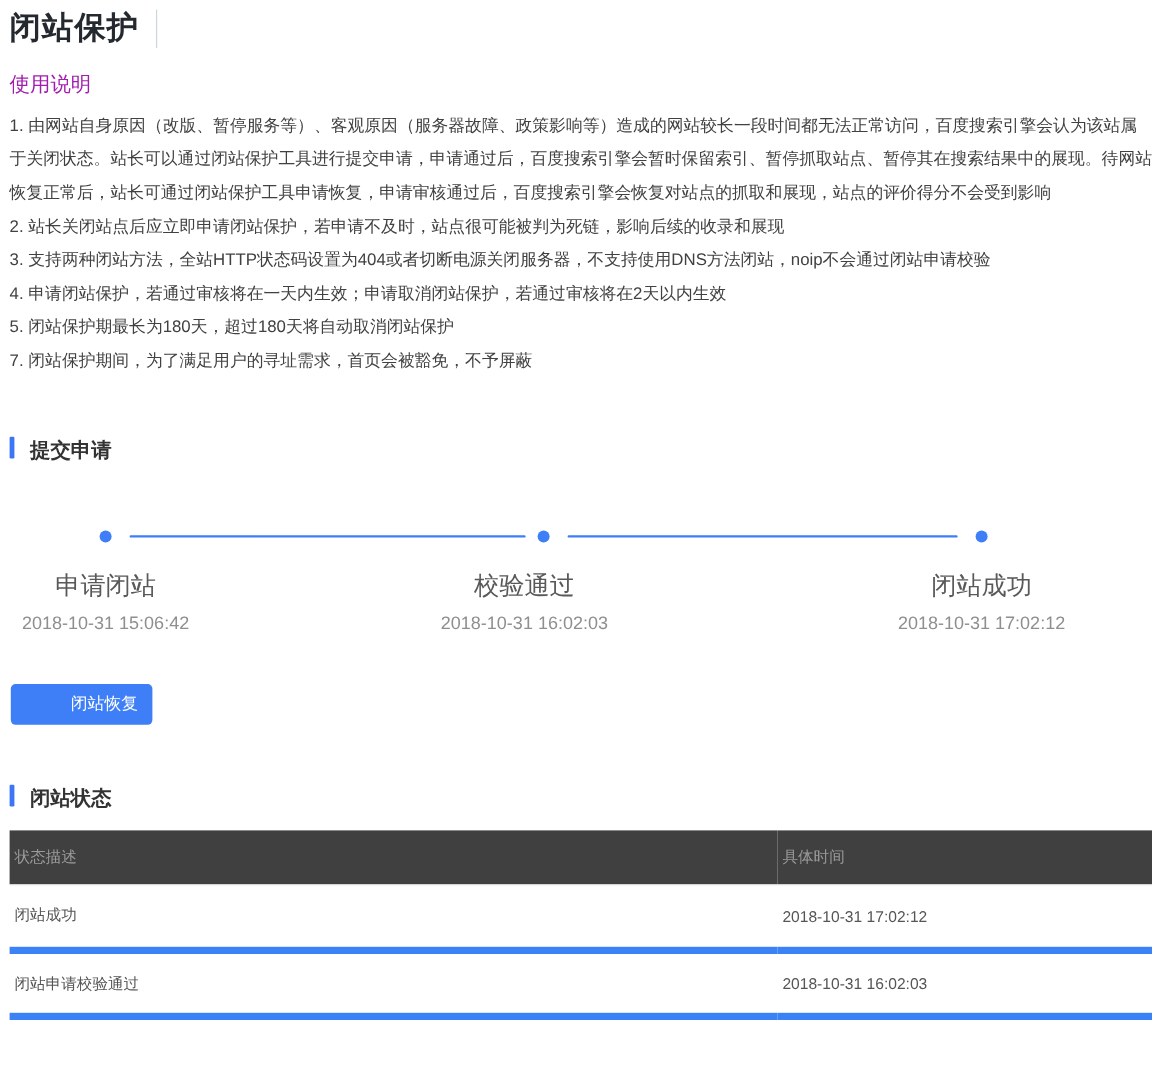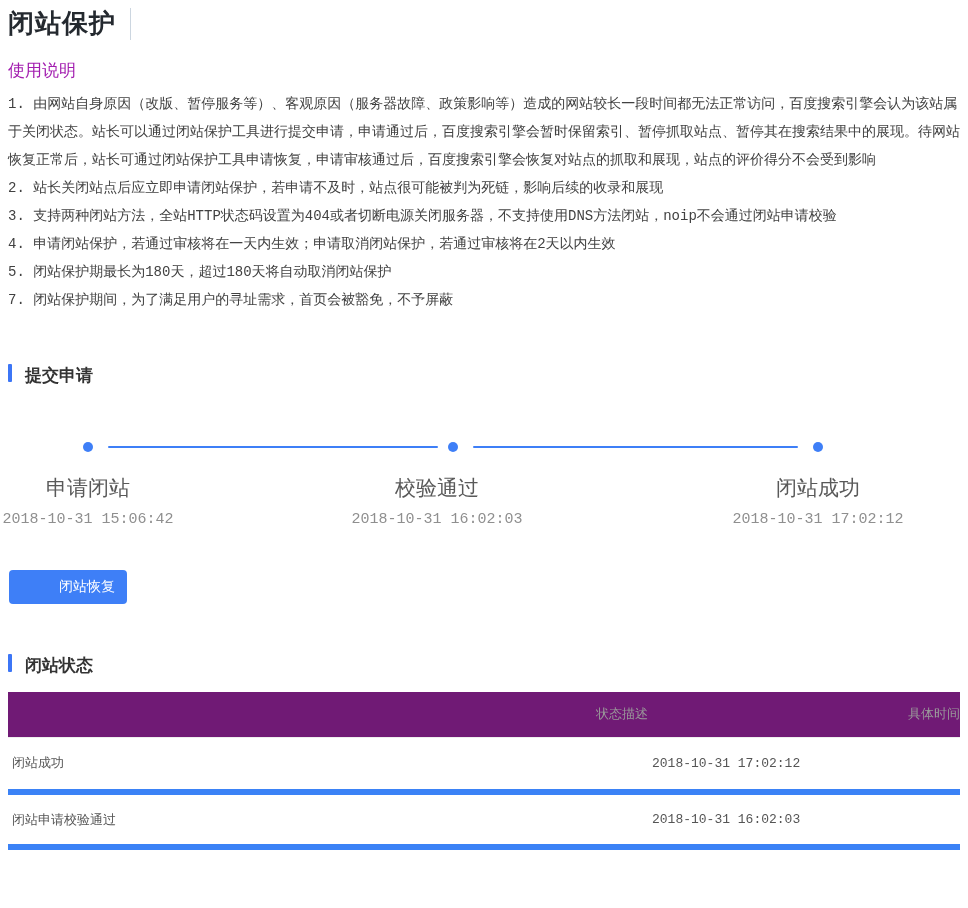--- a/index.html
+++ b/index.html
@@ -3,21 +3,21 @@
 <meta charset="utf-8">
 <style>
   * { box-sizing: border-box; }
   html, body { margin: 0; padding: 0; background: #ffffff; }
   .page {
     position: relative;
     width: 968px;
     height: 856px;
     overflow: hidden;
     background: #ffffff;
-    font-family: Liberation Mono, monospace;
+    font-family: Liberation Sans, sans-serif;
   }
 
   
   .title-row { margin: 6px 0 0 8px; display: flex; align-items: center; }
   .page-title { font-size: 26px; font-weight: bold; color: #24292f; letter-spacing: 1px; }
   .title-divider { width: 1px; height: 32px; background: #ccd6e0; margin-left: 14px; }
 
   
   .usage { margin: 18px 0 0 8px; font-size: 17px; color: #a21caf; }
   .instructions { margin: 8px 8px 0 8px; font-size: 14px; color: #414141; line-height: 28px; }
@@ -49,22 +49,22 @@
     display: block; margin: 26px 0 0 9px;
     width: 118px; height: 34px;
     background: #3e7ff7; color: #ffffff;
     font-size: 14px; font-family: inherit;
     border: none; border-radius: 4px; cursor: pointer; padding-left: 44px;
   }
 
   
   .status-table { margin: 16px 0 0 8px; width: 952px; border-collapse: collapse; font-size: 13px; table-layout: fixed; }
   .status-table th {
-    background: #701a75; height: 45px; font-weight: normal;
-    color: #9a9a9a; text-align: right; padding: 0 0 0 4px;
+    background: #404040; height: 45px; font-weight: normal;
+    color: #9a9a9a; text-align: left; padding: 0 0 0 4px;
     border-bottom: 1px solid #eeeeee;
   }
   .status-table td { height: 55px; color: #555555; padding: 0 0 0 4px; }
   .status-table tbody tr + tr td { border-top: 6px solid #3b82f6; }
 </style>
 </head>
 <body>
 
 <div class="page">
 

